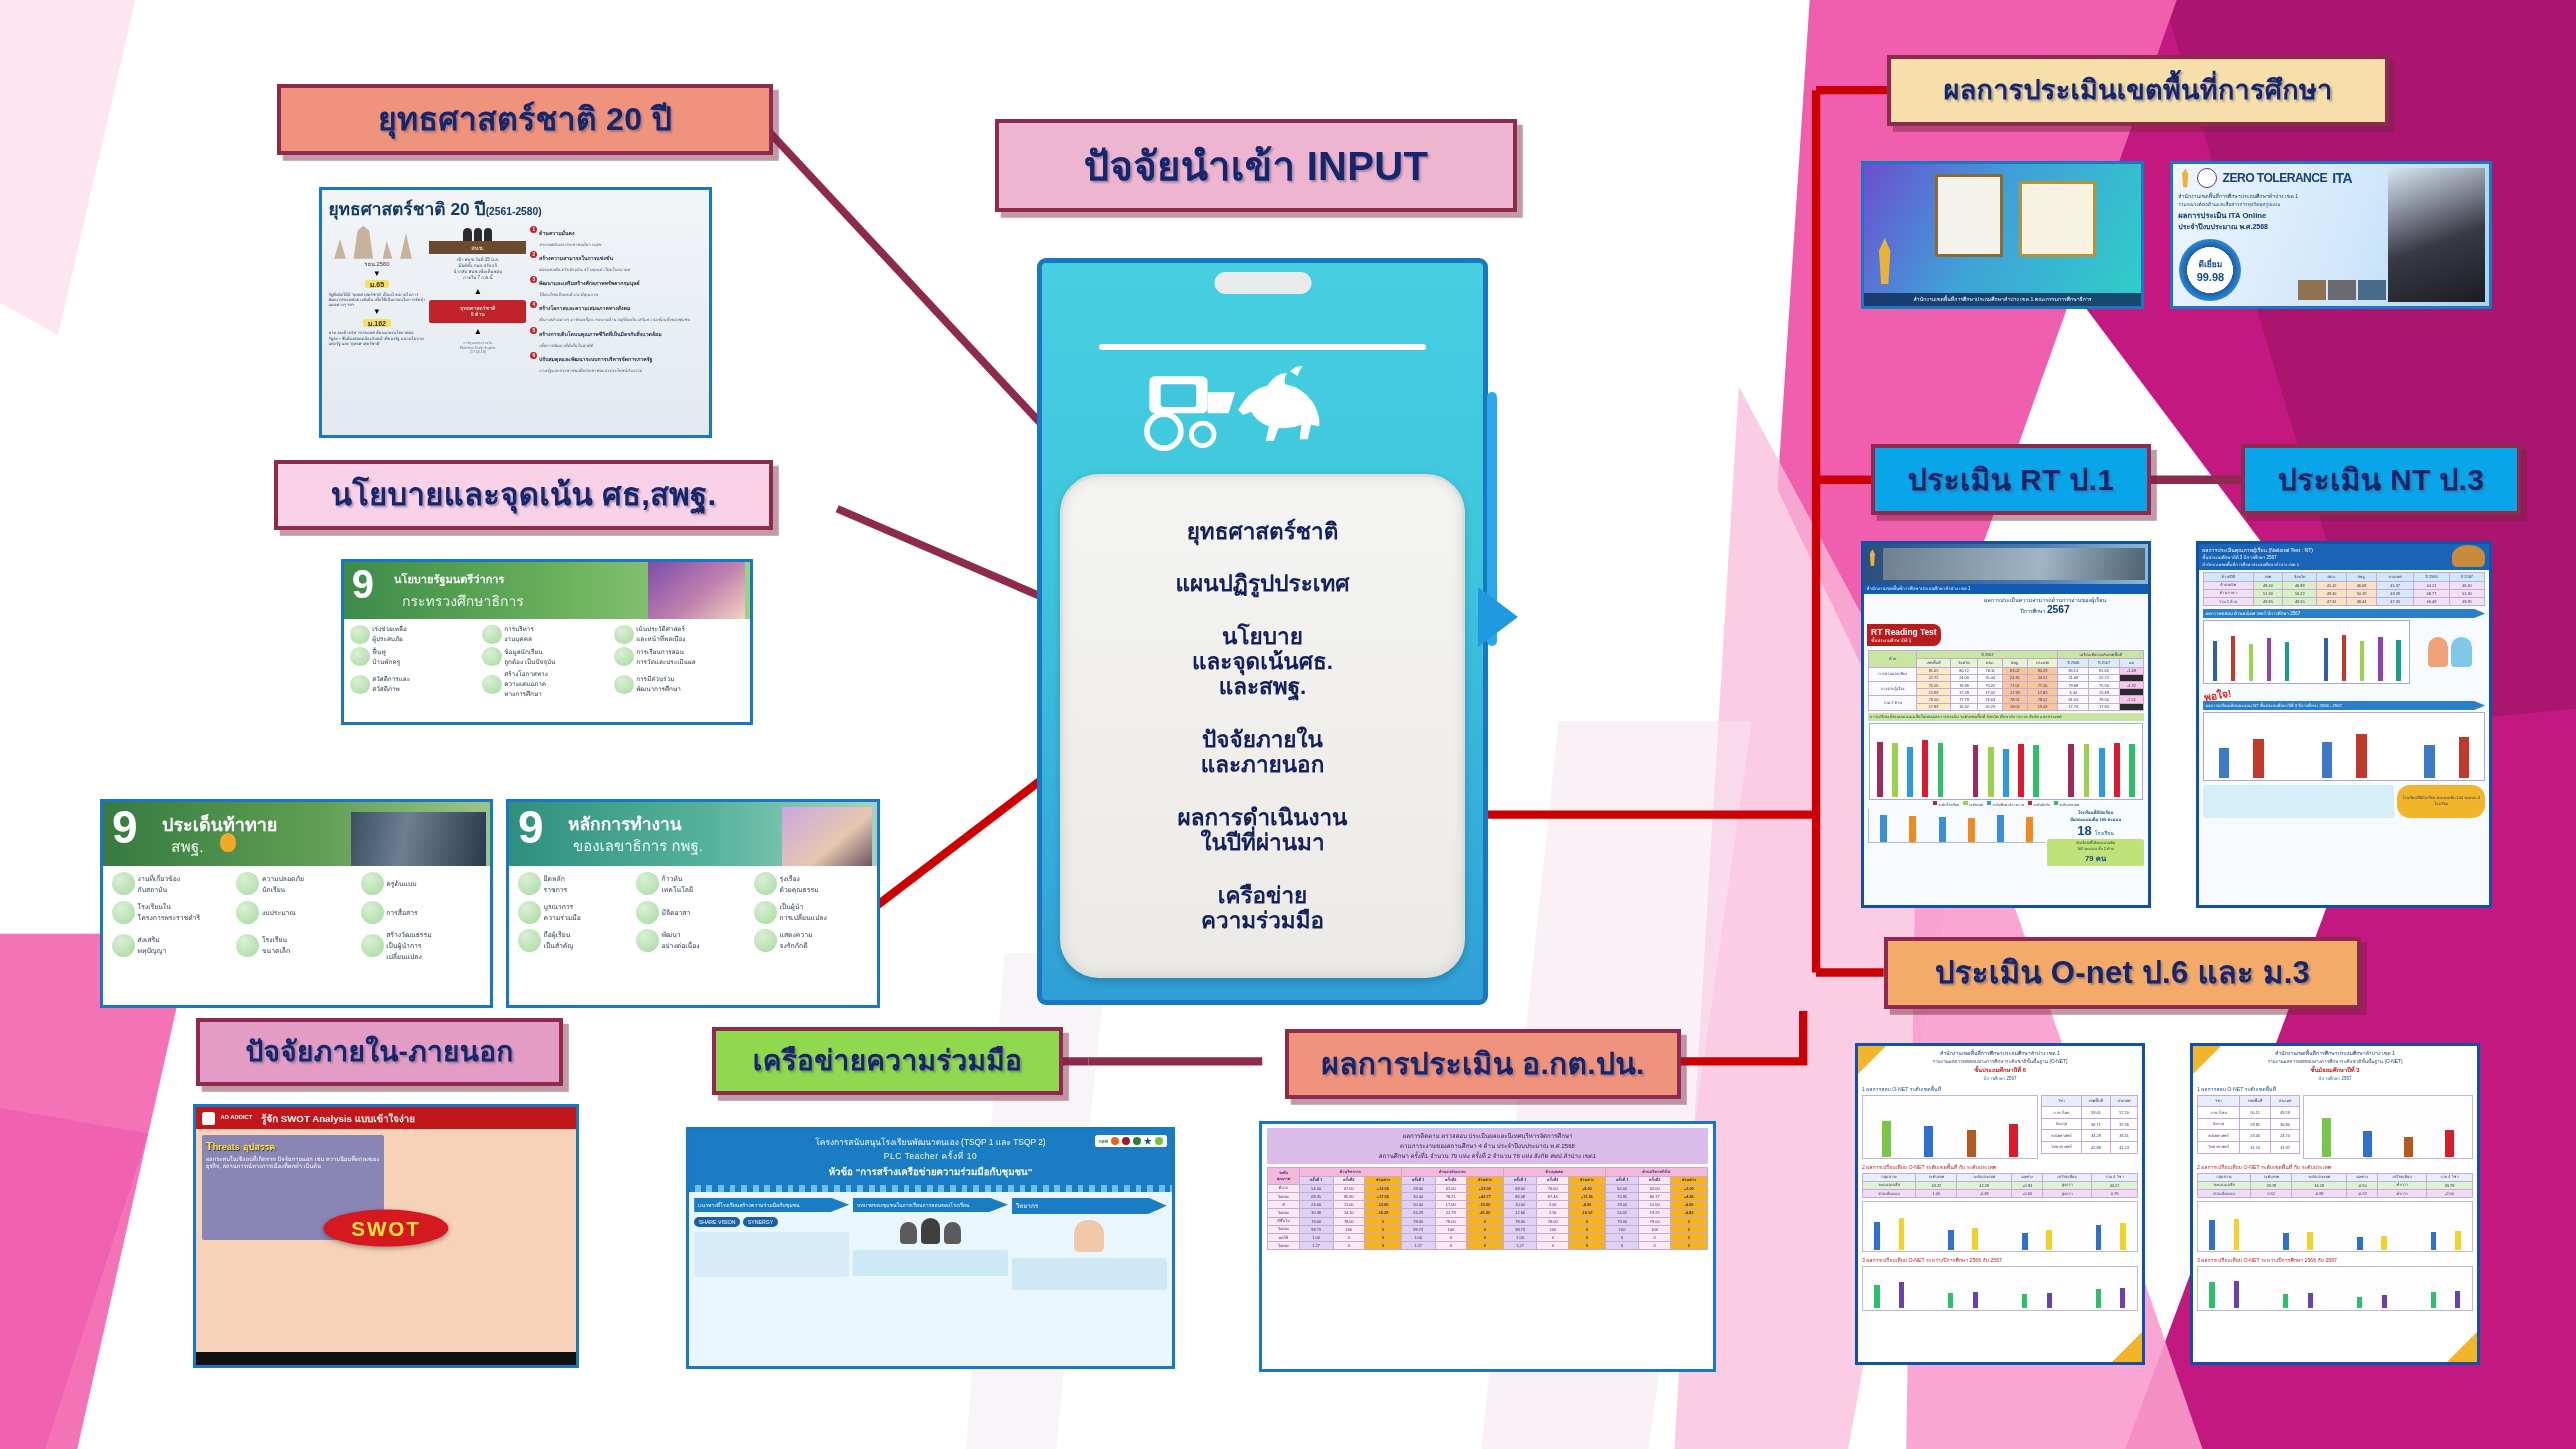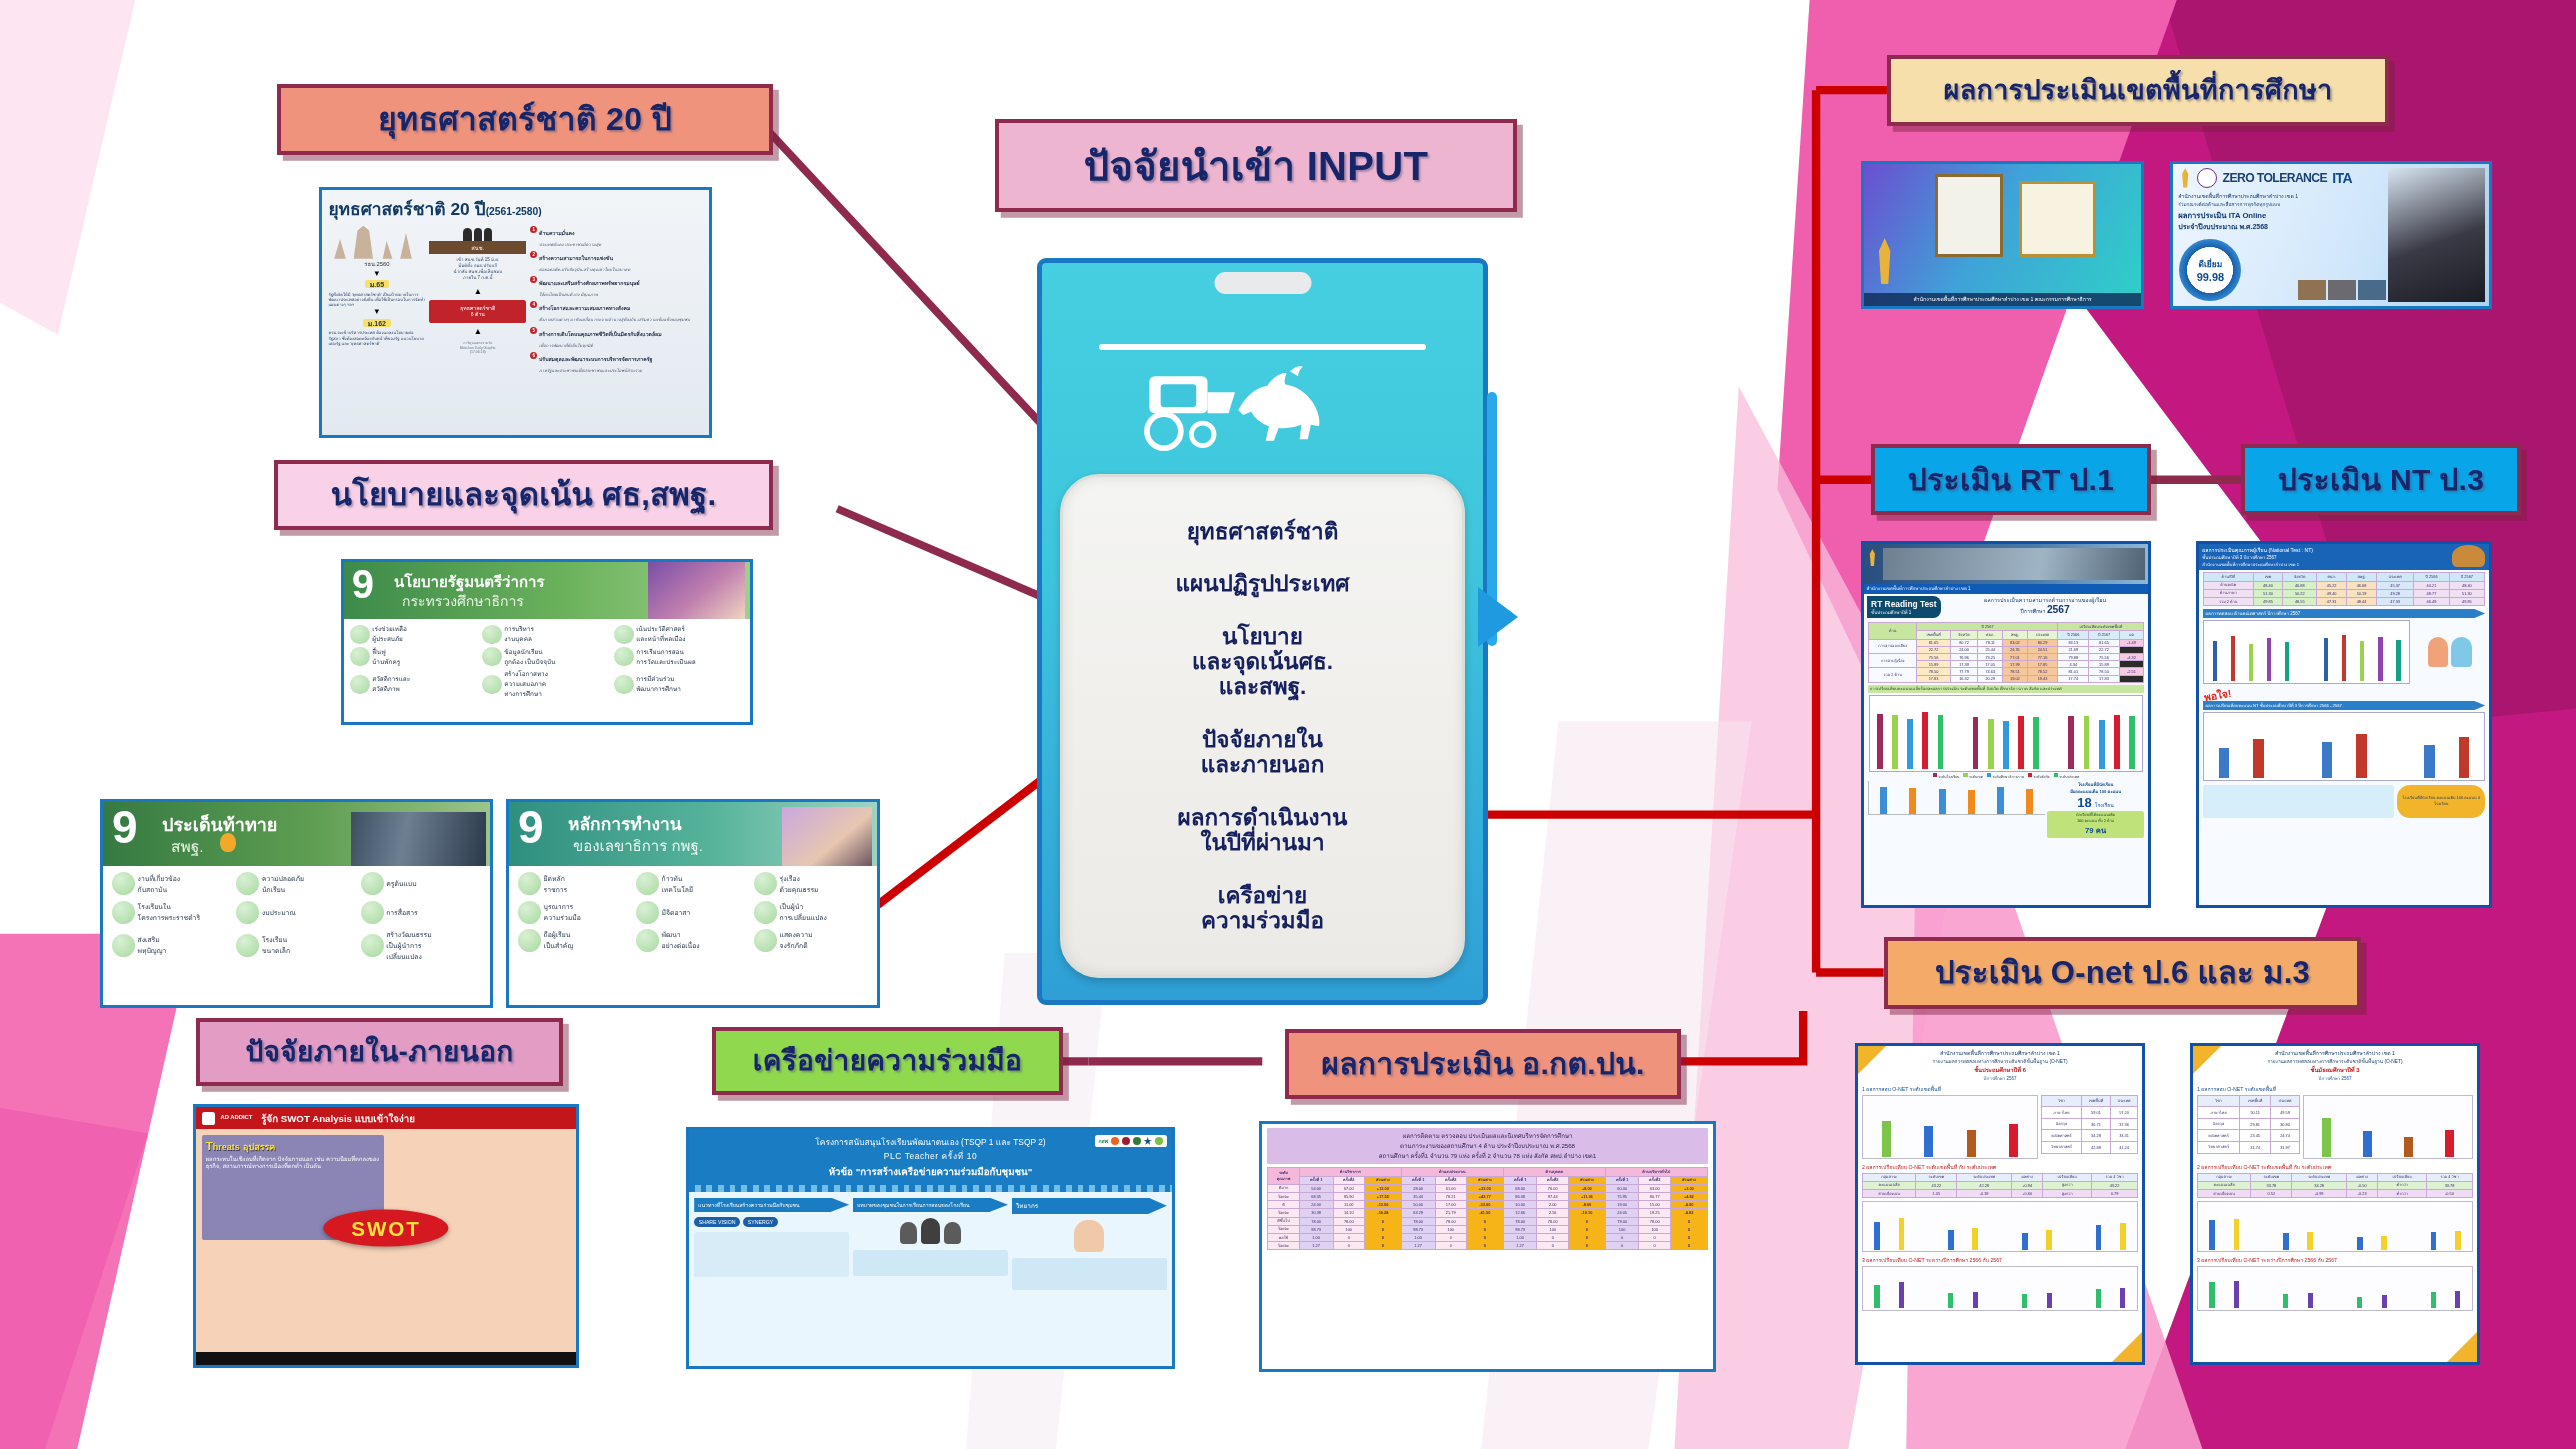--- a/index.html
+++ b/index.html
@@ -193,21 +193,21 @@
 </div>
 
 <div class="label-box" id="lbl-policy" style="left: 274px; top: 460px; width: 499px; height: 70px; background: rgb(249, 210, 231);">
   <span style="font-size:31px;">นโยบายและจุดเน้น ศธ,สพฐ.</span>
 </div>
 
 <div class="thumb" style="left:341px;top:559px;width:412px;height:166px;">
   <div class="thumb-inner">
     <div style="height:57px;background:linear-gradient(90deg,#3d8b4a,#6cb25c 55%,#9bd08b);position:relative;">
       <div style="position:absolute;left:7.7px;top:2.6px;font-size:40px;font-weight:700;color:#fff;line-height:.95;">9</div>
-      <div style="position:absolute;left:50px;top:7.7px;color:#fff;font-size:15px;font-weight:700;">นโยบายรัฐมนตรีว่าการ</div>
+      <div style="position:absolute;left:50px;top:7.7px;color:#fff;font-size:11px;font-weight:700;">นโยบายรัฐมนตรีว่าการ</div>
       <div style="position:absolute;left:58px;top:28px;color:#eaf6e6;font-size:14px;">กระทรวงศึกษาธิการ</div>
       <div style="position:absolute;right:5.2px;top:0;width:97px;height:57px;background:linear-gradient(140deg,#7b4ea8,#c07fae 55%,#f0d5c2);"></div>
     </div>
     <div class="grid3" style="padding:5.2px 6.4px;">
       <div class="chip">
           <span class="dot" style="width:19.3px;height:19.3px"></span>
           <span style="font-size:6.4px;color:#24344a;white-space:pre-line;">เร่งช่วยเหลือ
 ผู้ประสบภัย</span>
         </div>
       <div class="chip">
@@ -694,21 +694,21 @@
 </div>
 
 <div class="thumb" style="left:1861px;top:541px;width:290px;height:367px;border-color:#1152a8;">
   <div class="thumb-inner" style="background:#f7fbff;">
     <div style="height:40px;background:linear-gradient(90deg,#2a4e7e,#4a7ba8 60%,#8fb8d6);position:relative;">
       <span style="position:absolute;left:2.6px;top:5.2px;width:11.6px;height:16.7px;background:#e8b33a;clip-path:polygon(50% 0,72% 28%,64% 100%,36% 100%,28% 28%);"></span>
       <span style="position:absolute;left:19.3px;top:3.9px;right:2.6px;height:32px;background:linear-gradient(100deg,#6d7f91,#9fb4c4 60%,#4f6374);"></span>
     </div>
     <div style="background:#0f5bb5;color:#fff;font-size:4.5px;padding:1.3px 2.6px;">สำนักงานเขตพื้นที่การศึกษาประถมศึกษาลำปาง เขต 1</div>
     <div style="display:flex;align-items:flex-start;padding:2.6px;gap:3.9px;">
-      <div style="background:#0c4a6e;color:#fff;border-radius:0 7.7px 7.7px 0;padding:2.6px 4.5px;">
+      <div style="background:#b91c1c;color:#fff;border-radius:0 7.7px 7.7px 0;padding:2.6px 4.5px;margin-top:28px;">
         <div style="font-size:8.4px;font-weight:700;">RT Reading Test</div>
         <div style="font-size:4.5px;">ชั้นประถมศึกษาปีที่ 1</div>
       </div>
       <div style="flex:1;text-align:center;">
         <div style="font-size:5.5px;color:#123a6b;">ผลการประเมินความสามารถด้านการอ่านของผู้เรียน</div>
         <div style="font-size:5.2px;color:#123a6b;"><span>ปีการศึกษา</span>
           <b style="font-size:10.3px;">2567</b></div>
       </div>
     </div>
     <table class="mini" style="margin:1.3px 3.9px;width:calc(100% - 7.7px);">

